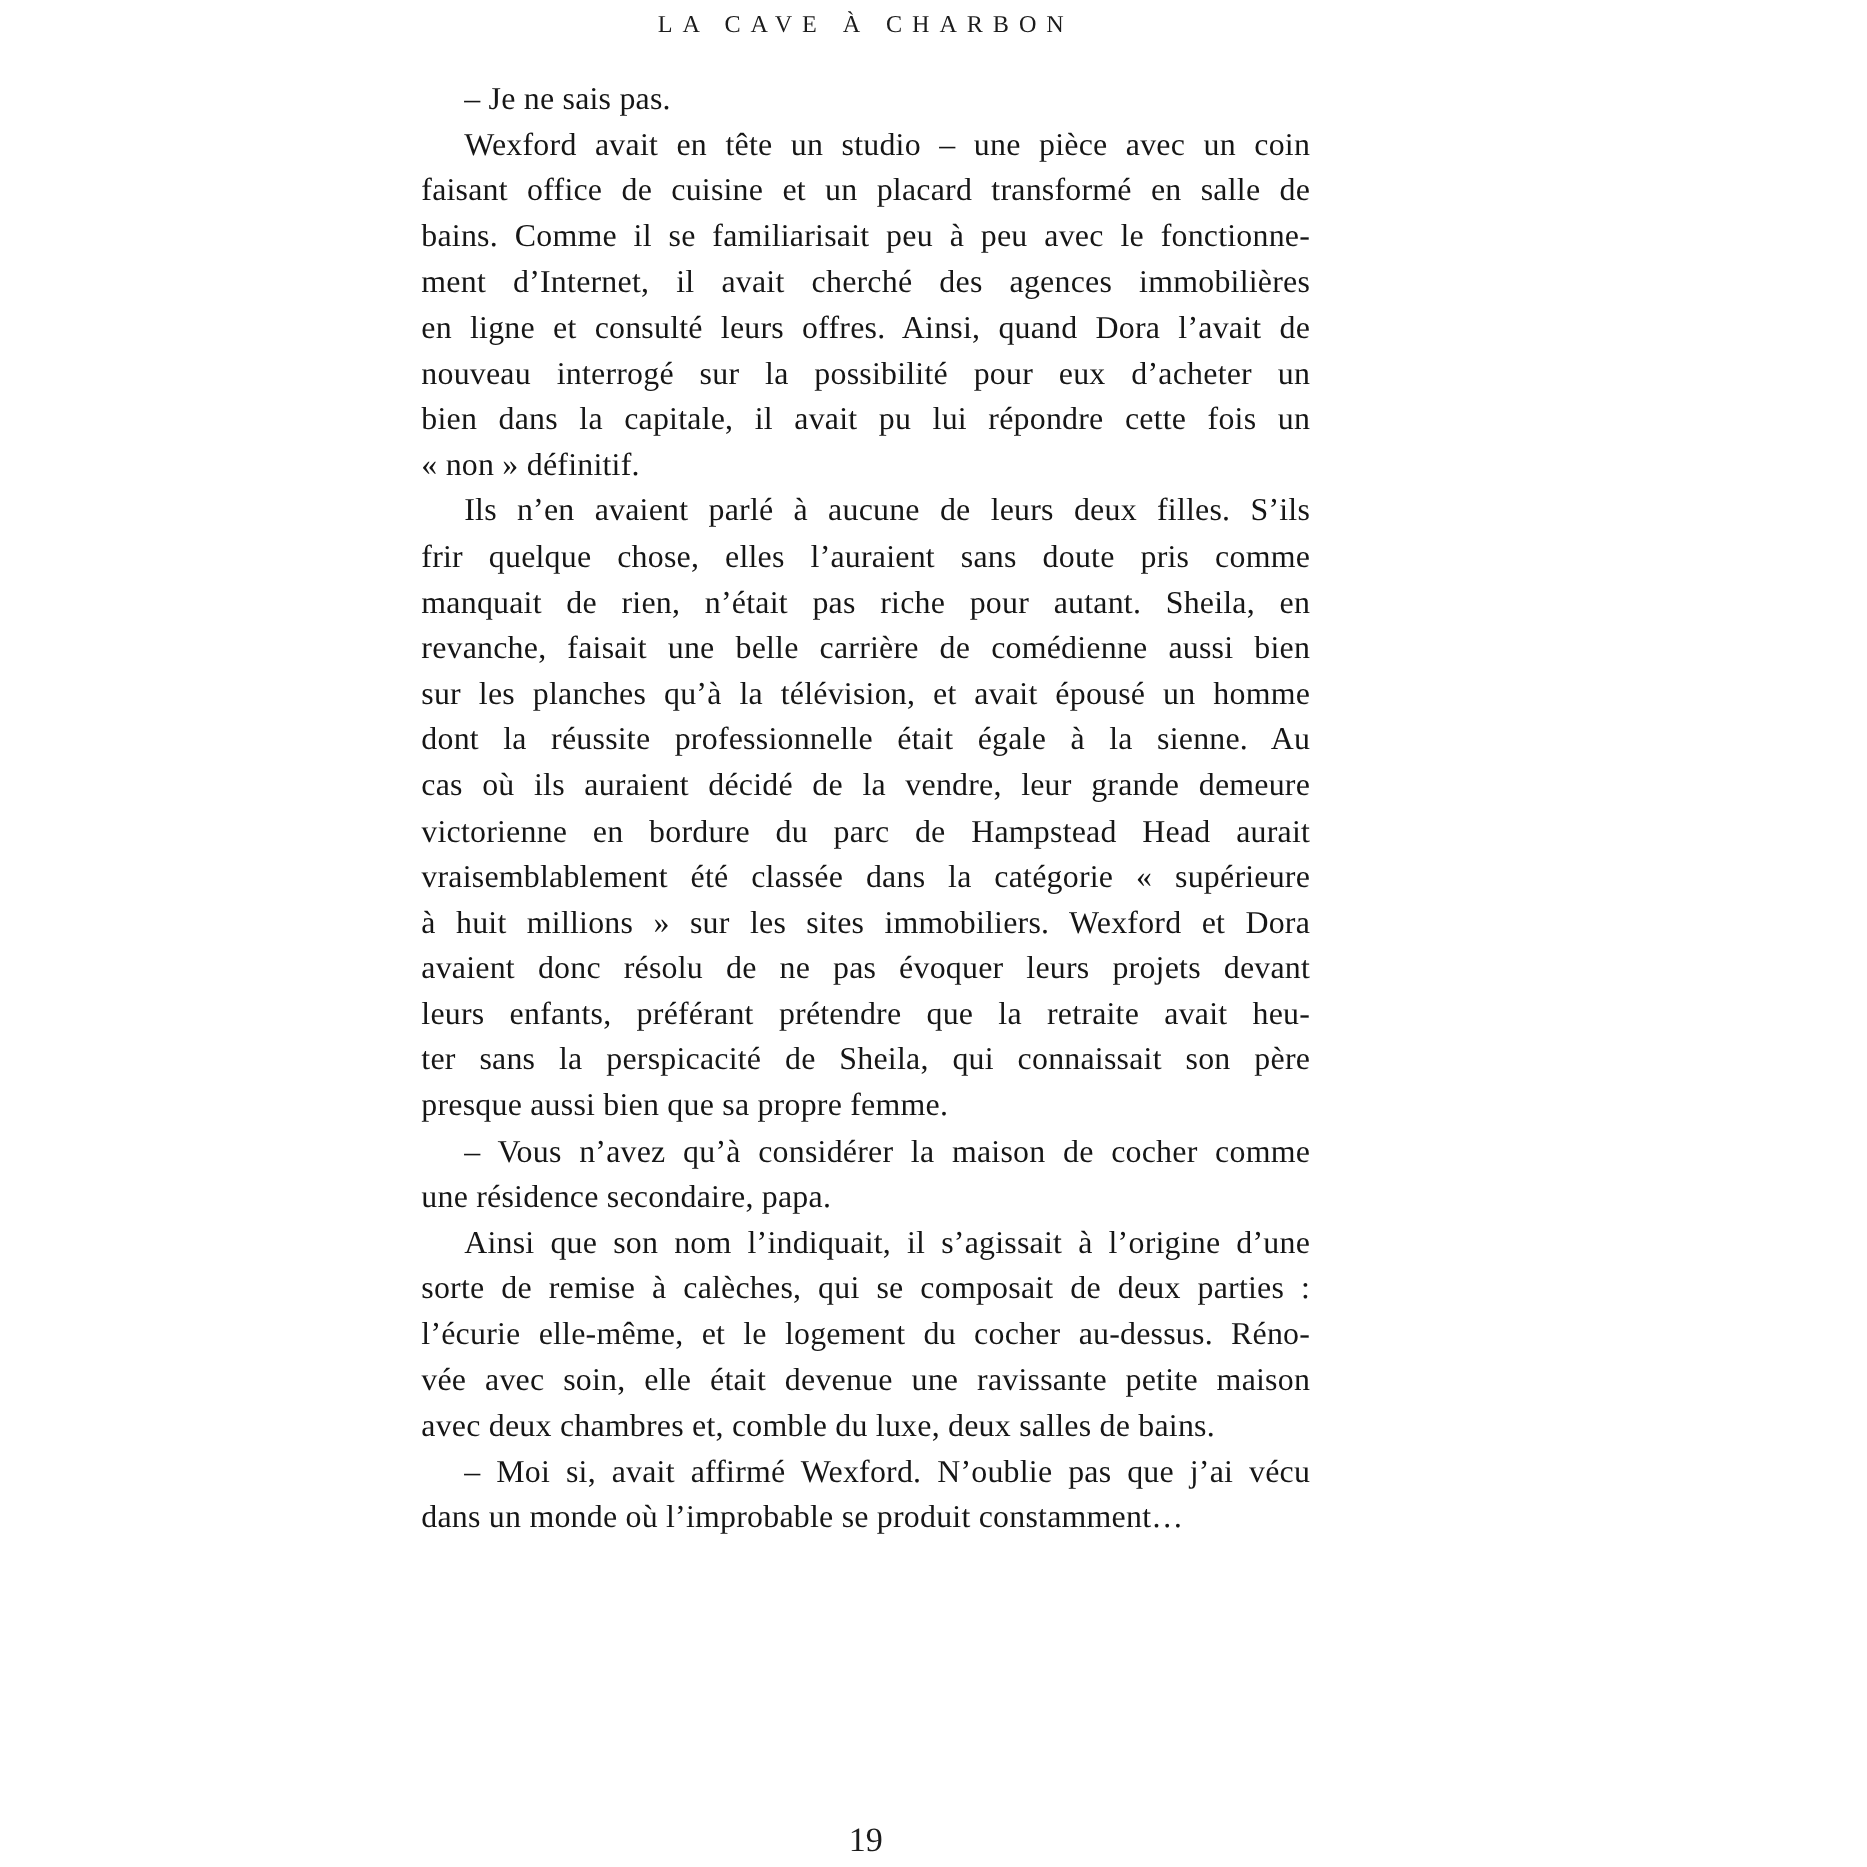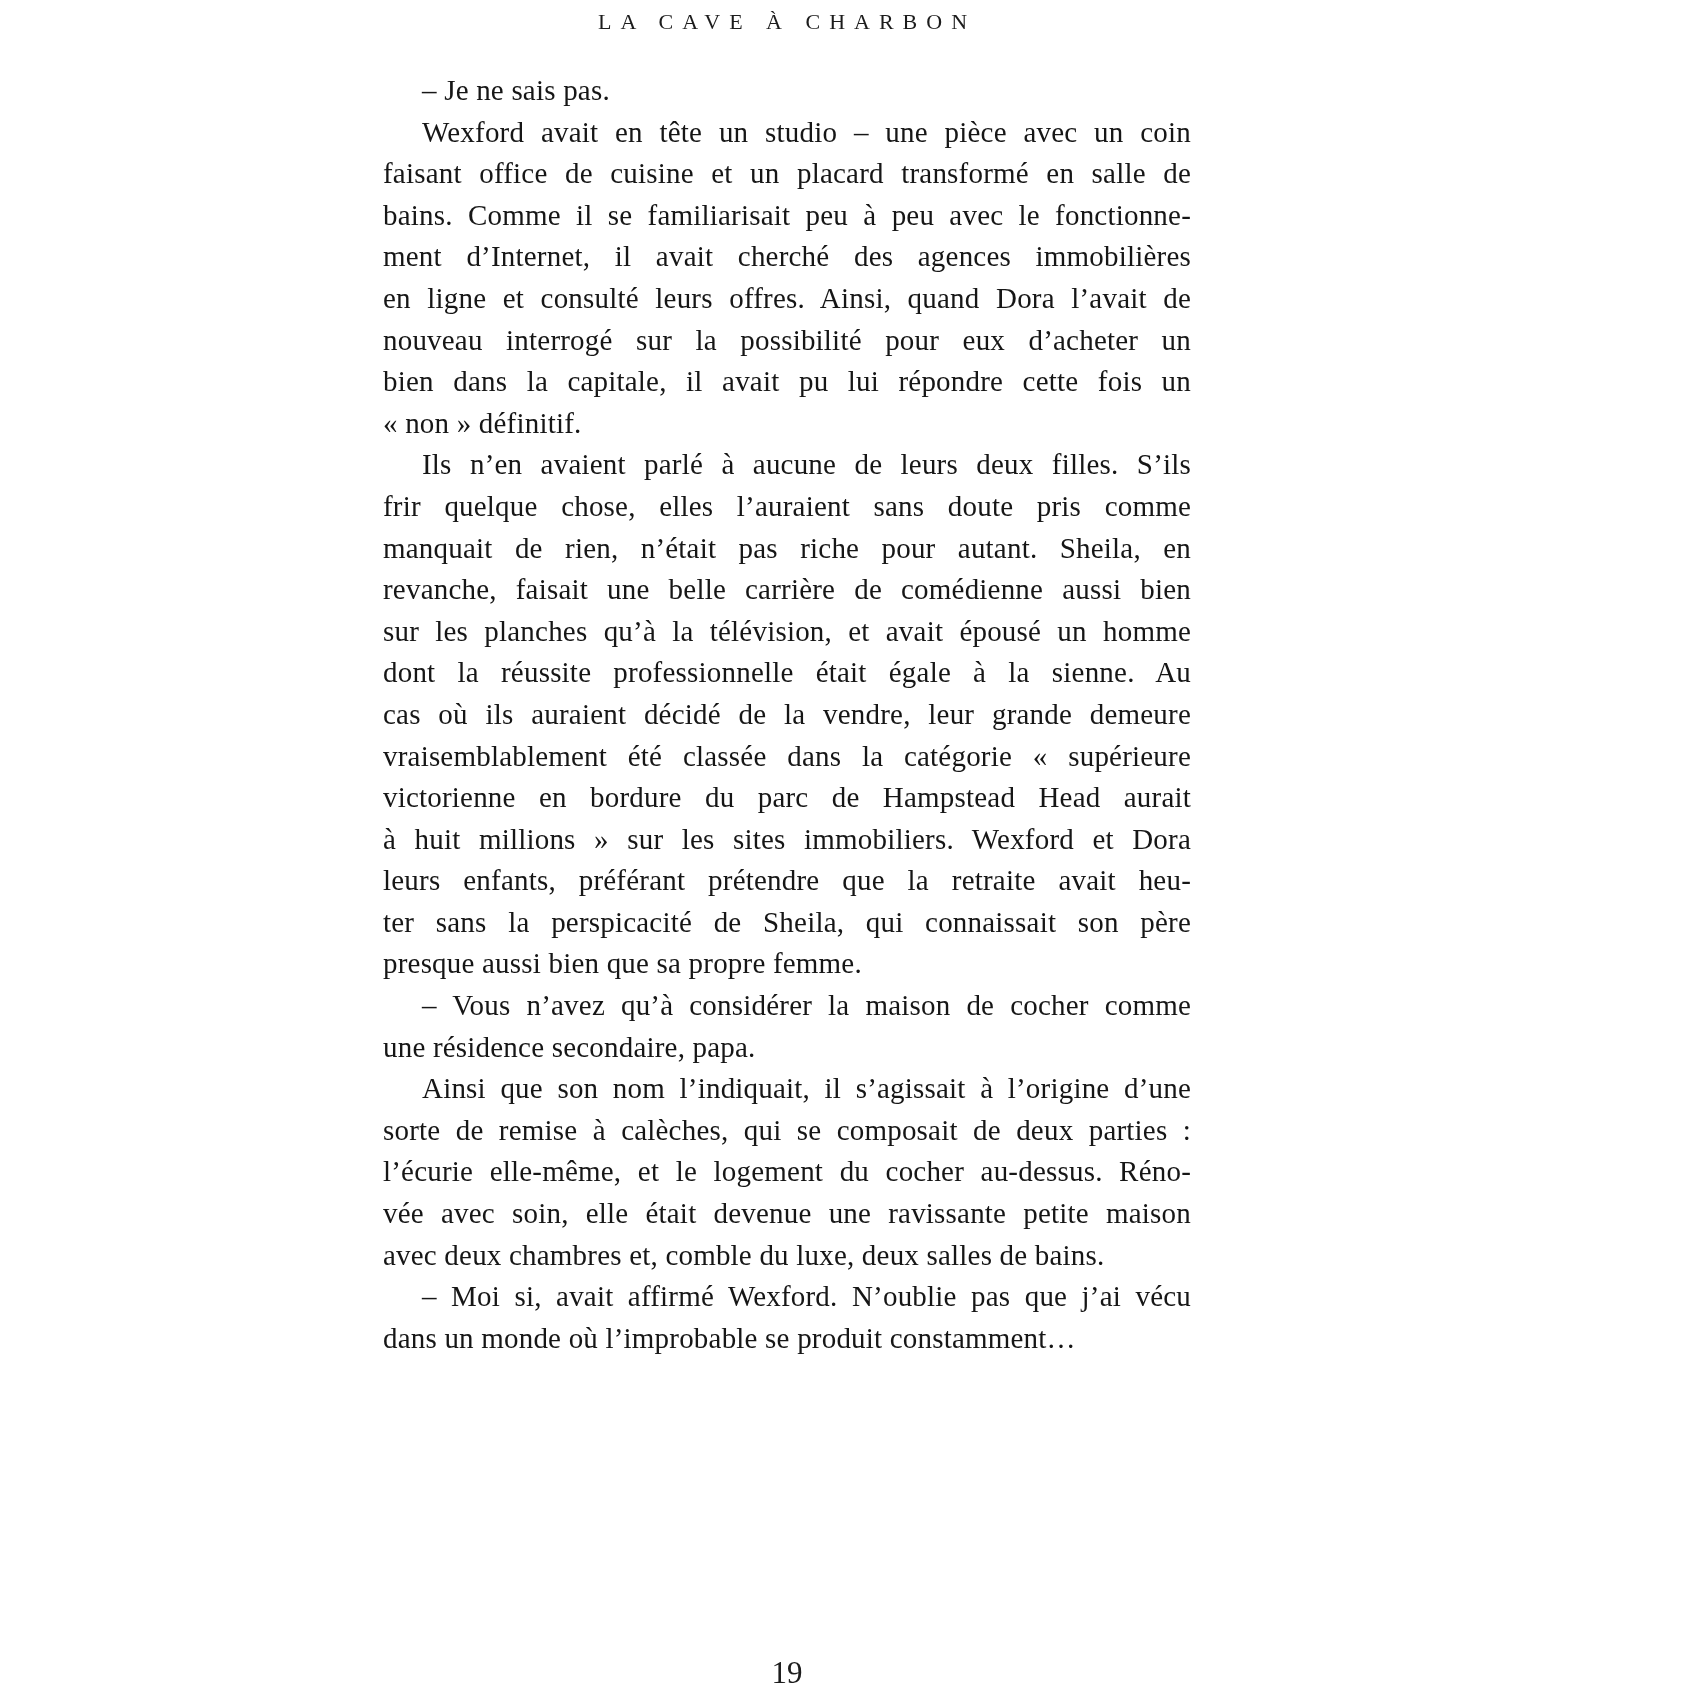--- a/index.html
+++ b/index.html
@@ -85,23 +85,24 @@
         <div class="line last">« non » définitif.</div>
       </div>
       <div class="para">
         <div class="line first">Ils n’en avaient parlé à aucune de leurs deux filles. S’ils</div>
         <div class="line">frir quelque chose, elles l’auraient sans doute pris comme</div>
         <div class="line">manquait de rien, n’était pas riche pour autant. Sheila, en</div>
         <div class="line">revanche, faisait une belle carrière de comédienne aussi bien</div>
         <div class="line">sur les planches qu’à la télévision, et avait épousé un homme</div>
         <div class="line">dont la réussite professionnelle était égale à la sienne. Au</div>
         <div class="line">cas où ils auraient décidé de la vendre, leur grande demeure</div>
+        <div class="line">victorienne en bordure du parc de Hampstead Head aurait</div>
         <div class="line">vraisemblablement été classée dans la catégorie « supérieure</div>
-        <div class="line">victorienne en bordure du parc de Hampstead Head aurait</div>
         <div class="line">à huit millions » sur les sites immobiliers. Wexford et Dora</div>
+        <div class="line">avaient donc résolu de ne pas évoquer leurs projets devant</div>
         <div class="line">leurs enfants, préférant prétendre que la retraite avait heu-</div>
         <div class="line">ter sans la perspicacité de Sheila, qui connaissait son père</div>
         <div class="line last">presque aussi bien que sa propre femme.</div>
       </div>
       <div class="para">
         <div class="line first">– Vous n’avez qu’à considérer la maison de cocher comme</div>
         <div class="line last">une résidence secondaire, papa.</div>
       </div>
       <div class="para">
         <div class="line first">Ainsi que son nom l’indiquait, il s’agissait à l’origine d’une</div>

